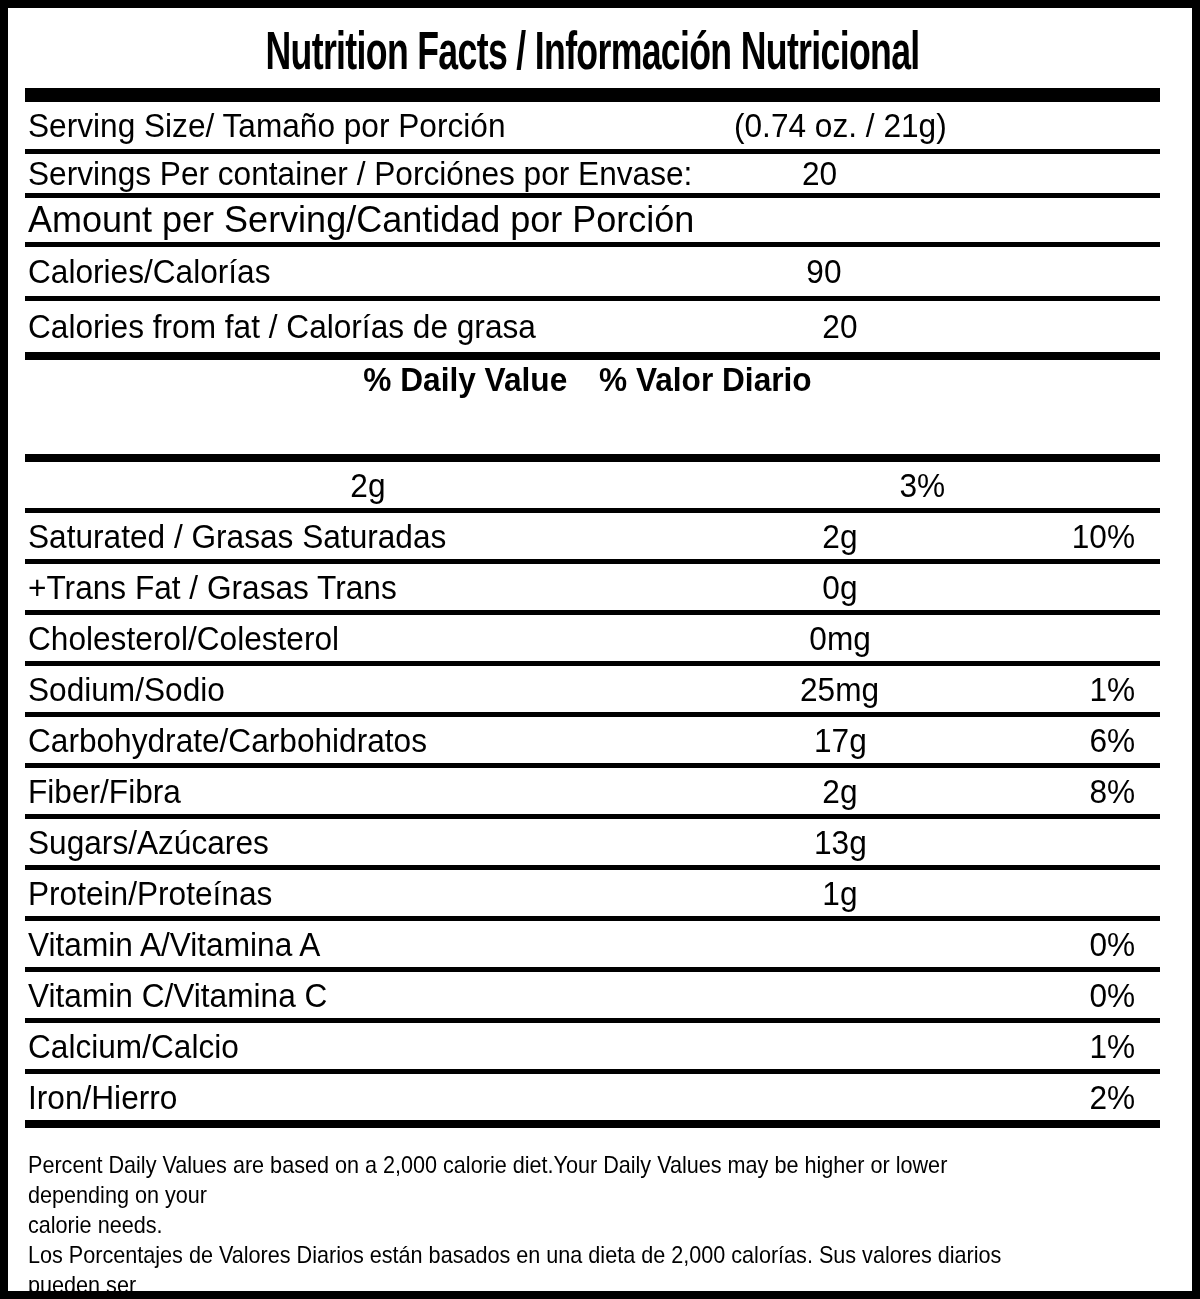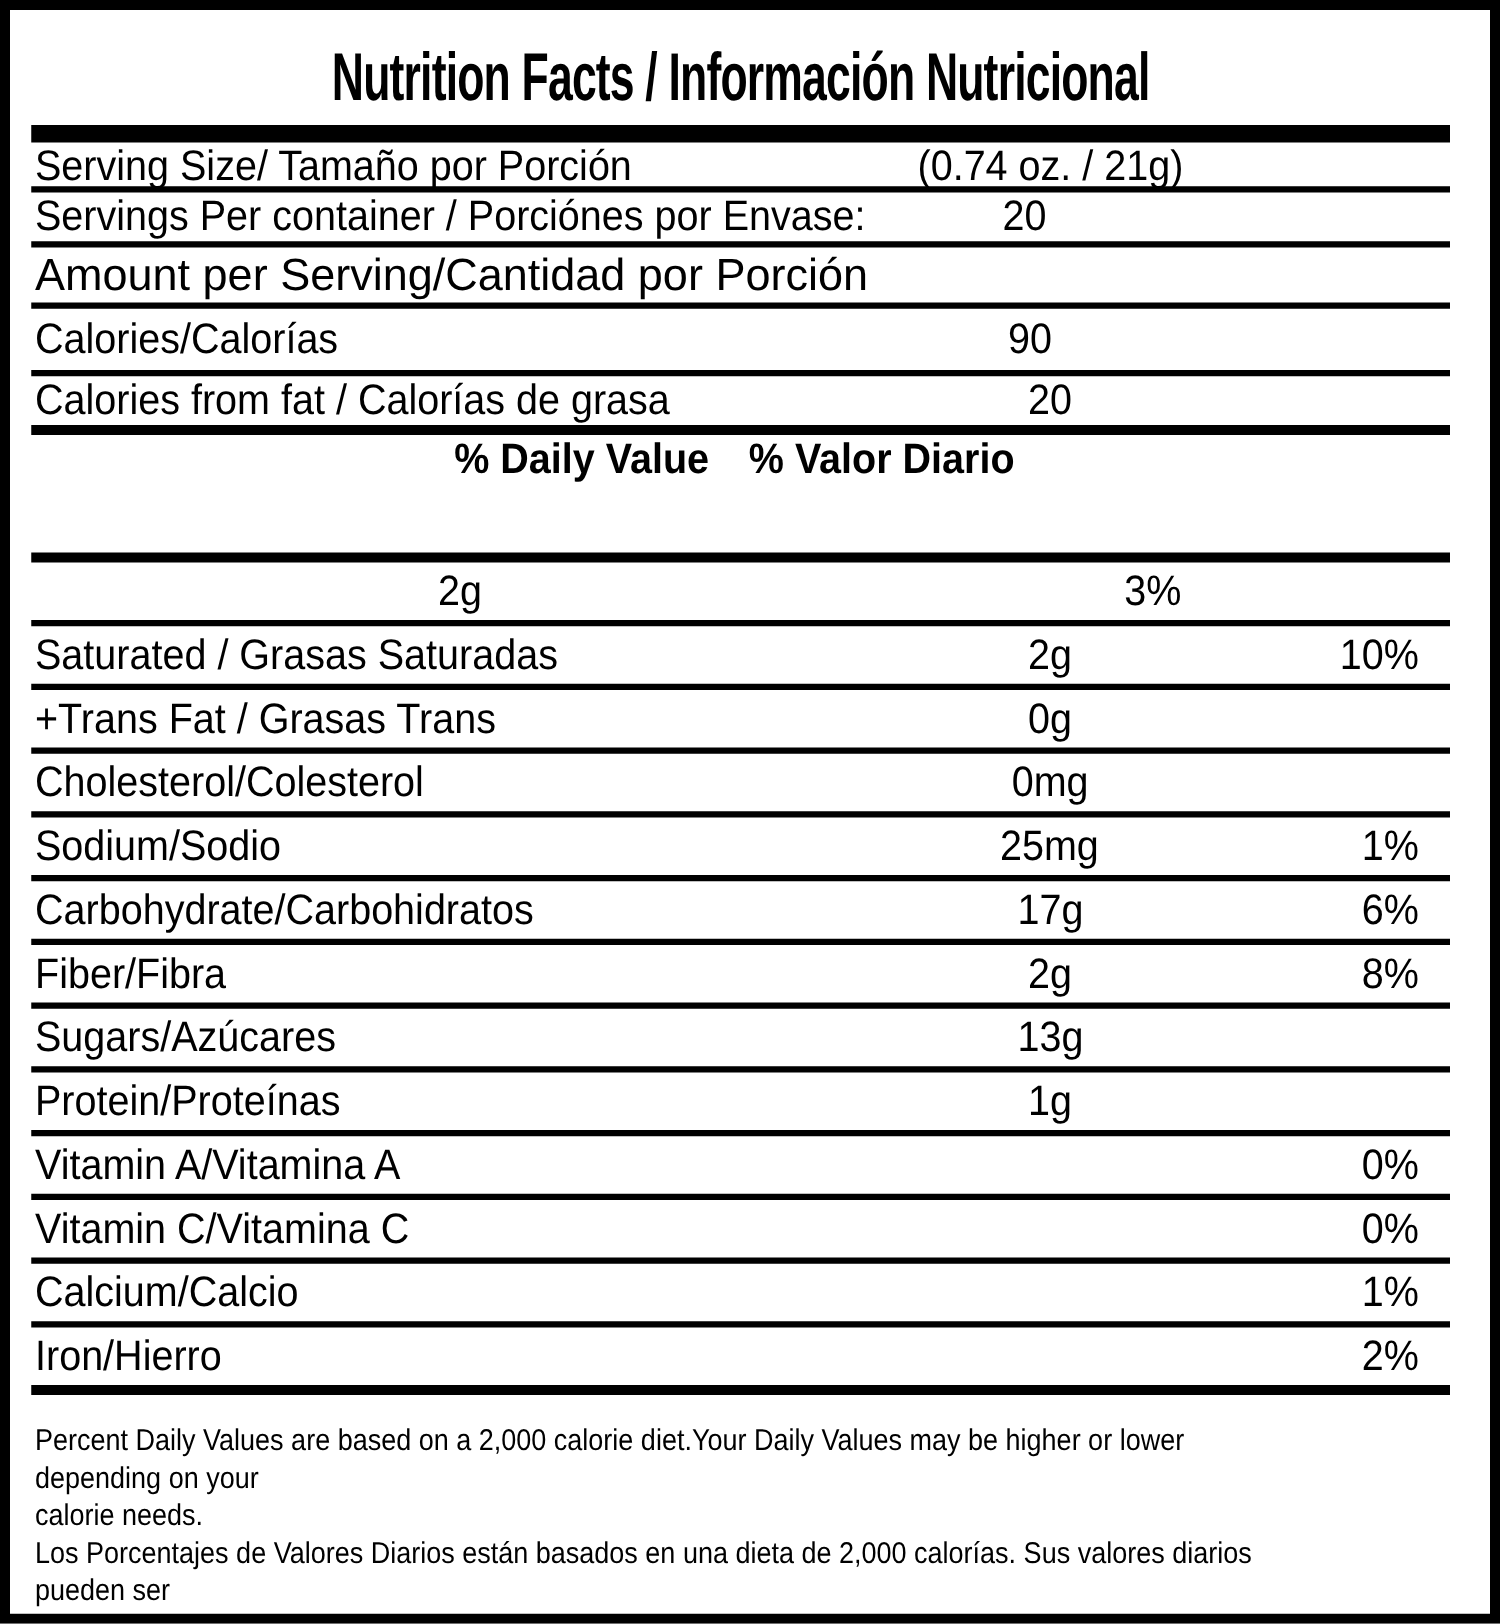--- a/index.html
+++ b/index.html
@@ -2,21 +2,21 @@
 <html><head>
 <meta charset="utf-8">
 <style>
   html,body { margin:0; padding:0; background:#fff; }
   .label {
     position:relative;
     width:1200px; height:1299px;
     box-sizing:border-box;
     background:#ffffff;
     border:8px solid #000;
-    padding:16px 32px 0 17px;
+    padding:4px 32px 0 17px;
     display:flex; flex-direction:column;
     font-family:"Liberation Sans","DejaVu Sans",sans-serif;
     color:#000;
     overflow:hidden;
   }
   .title-area { height:76px; flex:none; display:flex; align-items:center; justify-content:center; }
   .title-text {
     font-size:54px; font-weight:bold; white-space:nowrap;
     display:inline-block; transform:scaleX(0.66); letter-spacing:-1px;
   }
@@ -33,25 +33,25 @@
   .amt { text-align:center; white-space:nowrap; }
   .pct { text-align:right; padding-right:25px; white-space:nowrap; }
 
   .cnd   { display:inline-block; transform:scaleX(0.93); transform-origin:left center; white-space:nowrap; }
   .cnd-c { display:inline-block; transform:scaleX(0.93); transform-origin:center center; white-space:nowrap; }
   .cnd-r { display:inline-block; transform:scaleX(0.93); transform-origin:right center; white-space:nowrap; }
 
   .sep5 { border-bottom:5px solid #000; }
   .sep8 { border-bottom:8px solid #000; }
 
-  .h-serving  { height:40px; }
+  .h-serving  { height:52px; }
   .h-servings { height:44px; }
   .h-section  { height:49px; }
   .h-cal      { height:54px;gap:16px; }
-  .h-calfat   { height:47px; }
+  .h-calfat   { height:59px; }
 
   .section-header { font-weight:normal; font-size:36px; }
 
   .dv-block {
     flex:none; box-sizing:border-box;
     height:102px;
     border-bottom:8px solid #000;
     display:flex; flex-direction:row; justify-content:center;
     gap:16px;
     text-align:right; padding-right:25px;

